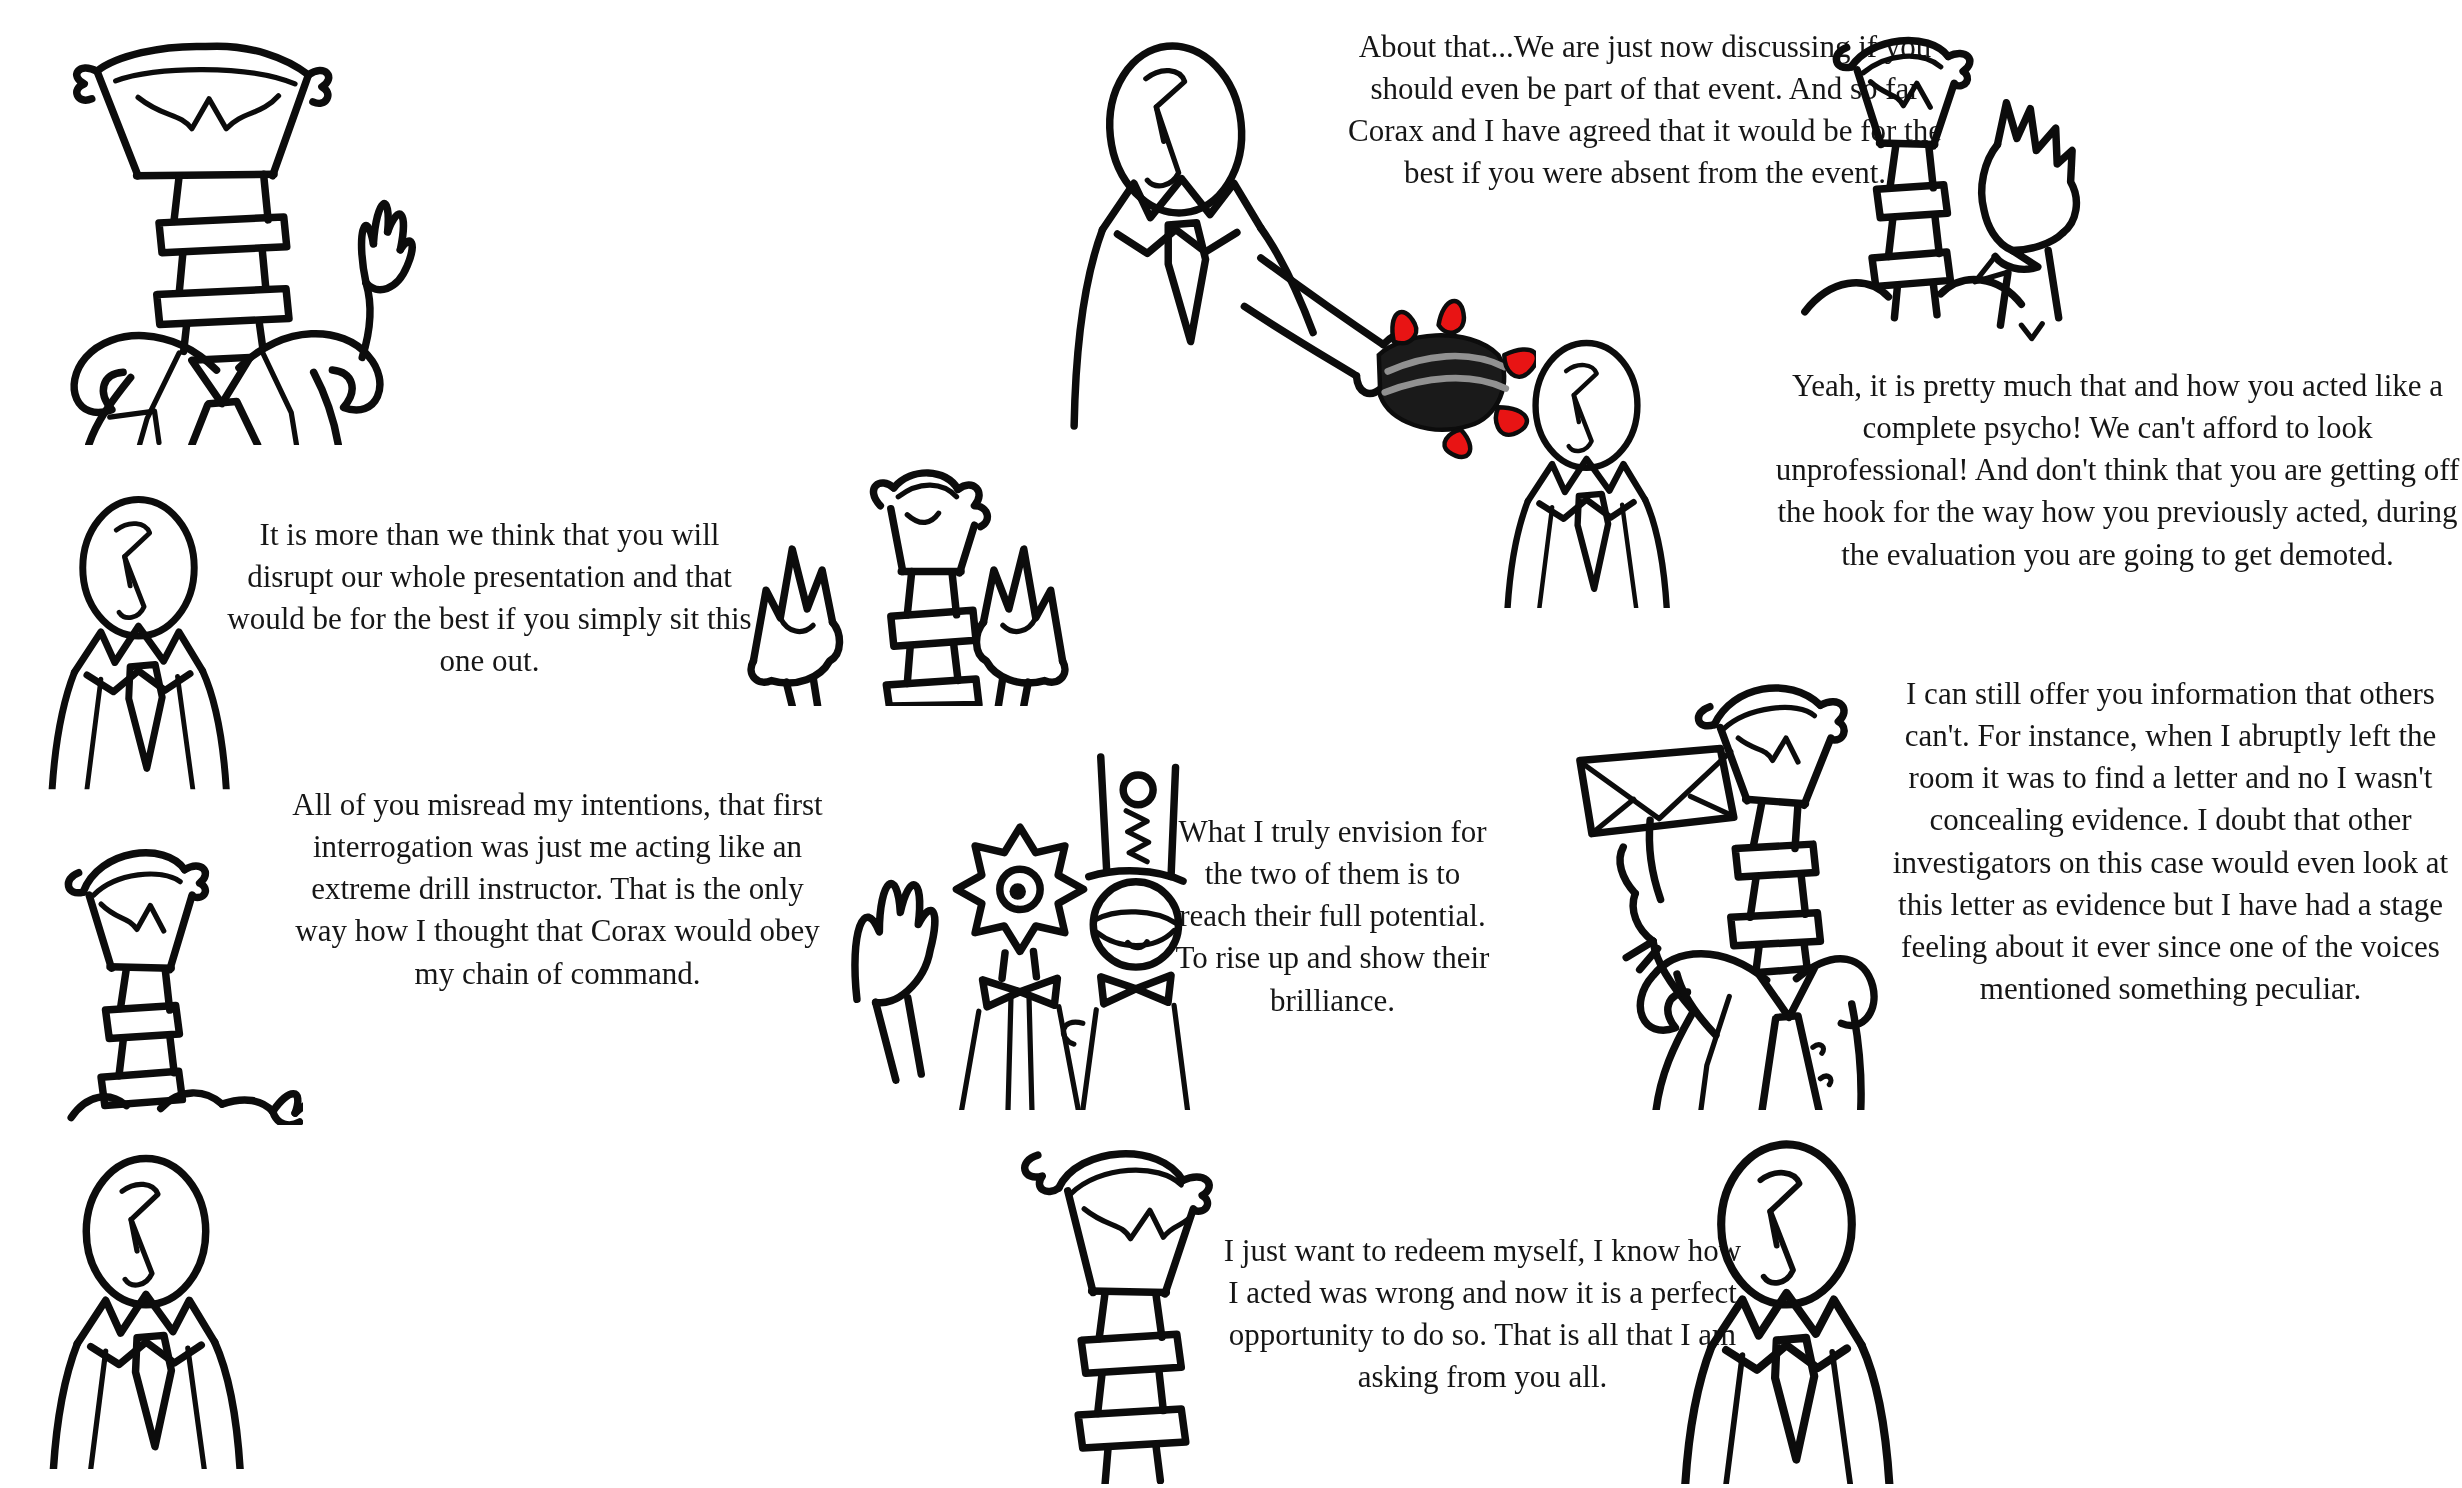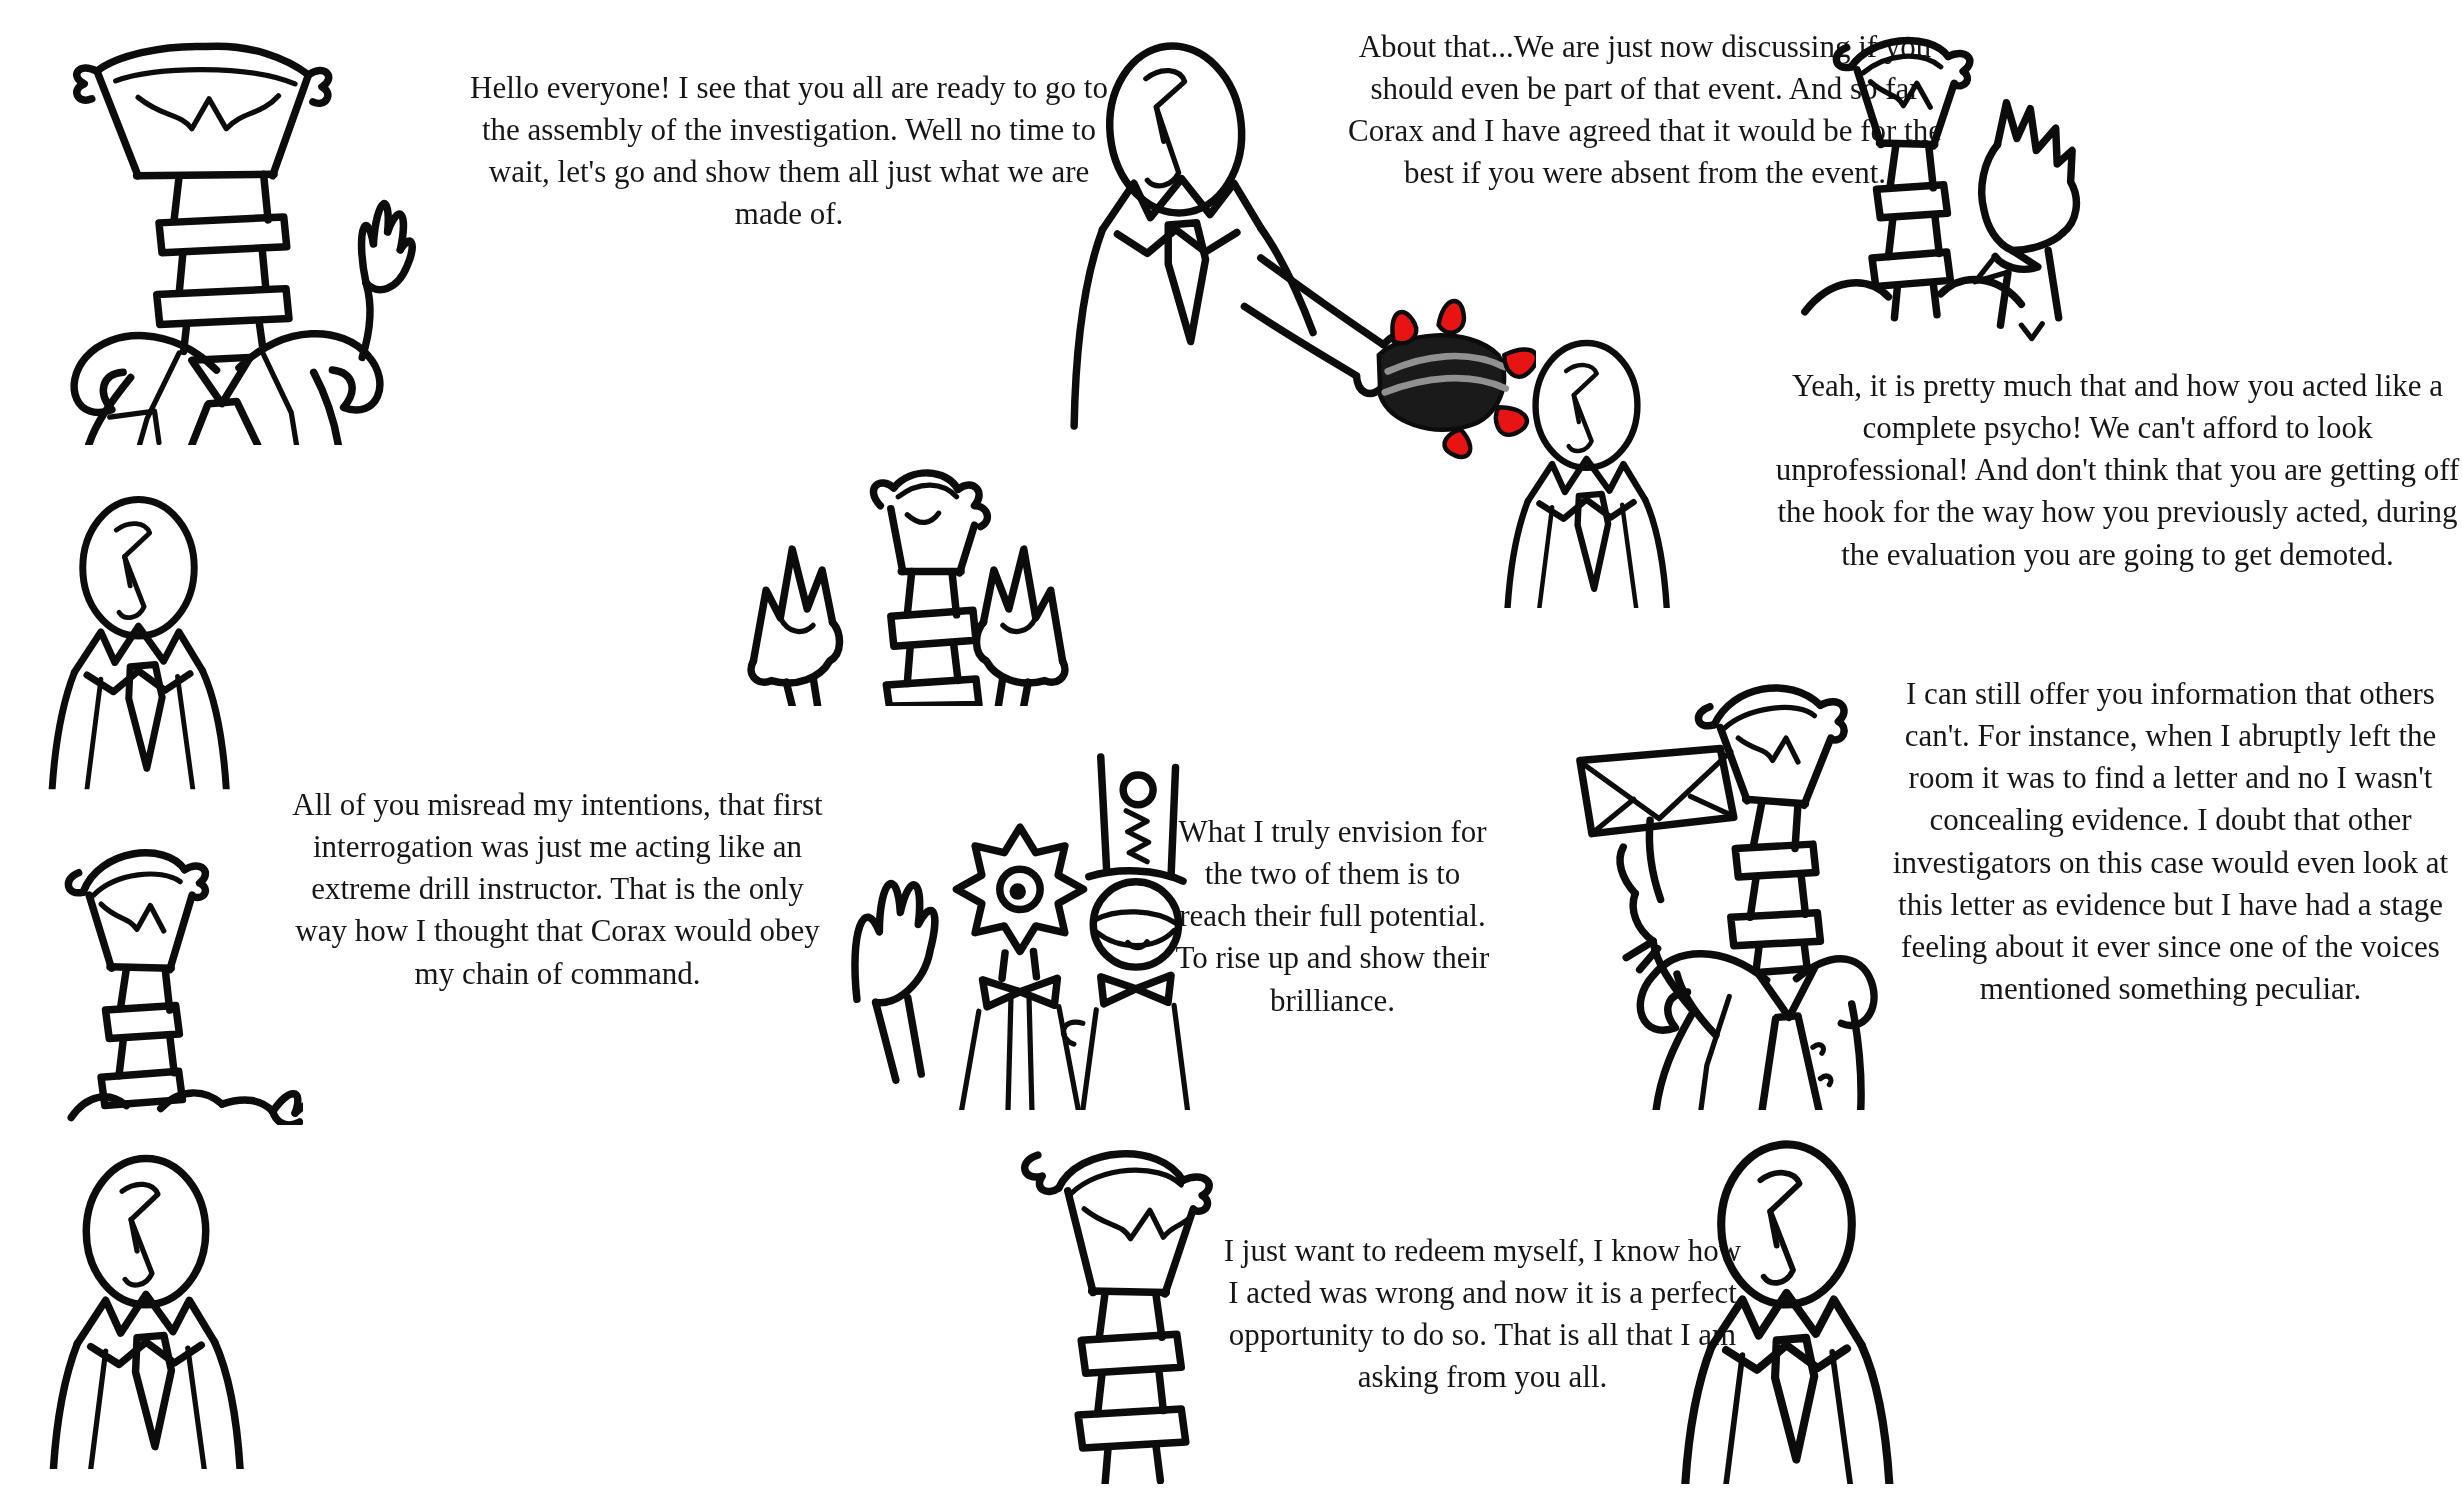--- a/index.html
+++ b/index.html
@@ -76,21 +76,20 @@
       <path class="stroke" d="M385,498 C402,530 412,560 418,595"></path>
       <path class="stroke thin" d="M205,472 L162,560 L152,595 M315,468 L355,552 L362,595"></path>
       <path class="stroke thin" d="M112,558 L172,550 L178,592"></path>
       <path class="stroke" d="M450,478 C462,440 464,408 455,378"></path>
       <path class="stroke" d="M455,378 C441,312 455,274 465,326"></path>
       <path class="stroke" d="M465,326 C469,264 489,252 484,310"></path>
       <path class="stroke" d="M484,310 C499,270 512,282 501,334"></path>
       <path class="stroke" d="M501,334 C516,310 523,326 510,356 C497,388 470,396 455,378"></path>
     </svg>
   </div>
-  <div class="speech" style="left:460px;top:67px;width:658px">Hello everyone! I see that you all are ready to go to the assembly of the investigation. Well no time to wait, let's go and show them all just what we are made of.</div>
 
   <div class="char" style="left:1020px;top:3.7px;width:516px;height:463px">
     <svg viewBox="0 0 690 620">
       <ellipse class="stroke" cx="208" cy="168" rx="88" ry="112" transform="rotate(-6 208 168)"></ellipse>
       <path class="stroke thin" d="M168,100 C188,84 214,86 220,104 L182,138 L212,226 C202,246 180,248 170,236"></path>
       <path class="stroke thin" d="M182,138 L192,184"></path>
       <path class="stroke" d="M110,302 L152,240 L174,286 L216,234 L254,282 L286,240 L322,300"></path>
       <path class="stroke" d="M130,308 L170,334 L208,302 L248,332 L290,306"></path>
       <path class="stroke" d="M198,296 L236,293 L248,342 L228,452 L198,348 Z"></path>
       <path class="stroke" d="M110,302 C86,366 74,456 72,565"></path>
@@ -138,20 +137,21 @@
       <path class="stroke" d="M312,360 L302,430 M366,330 L380,420"></path>
       <path class="stroke thin" d="M330,430 L344,448 L358,428"></path>
     </svg>
   </div>
 
   <div class="char" style="left:34px;top:475px;width:209px;height:329px">
     <svg viewBox="0 0 300 430">
         <use href="#sym-oval"></use>
       </svg>
   </div>
+  <div class="speech" style="left:213px;top:514px;width:553px">It is more than we think that you will disrupt our whole presentation and that would be for the best if you simply sit this one out.</div>
 
   <div class="char" style="left:725px;top:437px;width:366px;height:269px">
     <svg viewBox="0 0 490 360">
       <path class="stroke" d="M38,300 L55,205 L74,242 L90,150 L110,230 L130,178 L144,248"></path>
       <path class="stroke" d="M38,300 C28,318 44,334 62,326 C96,336 128,322 140,300 C158,290 156,262 144,248"></path>
       <path class="stroke thin" d="M74,242 C84,262 104,266 118,252"></path>
       <path class="stroke" d="M82,328 L90,360 M118,322 L124,360"></path>
       <path class="stroke" d="M208,92 C186,68 208,52 226,68"></path>
       <path class="stroke" d="M226,68 C250,40 296,42 312,70"></path>
       <path class="stroke" d="M312,70 C332,54 350,74 334,92 C352,92 358,112 342,120"></path>

